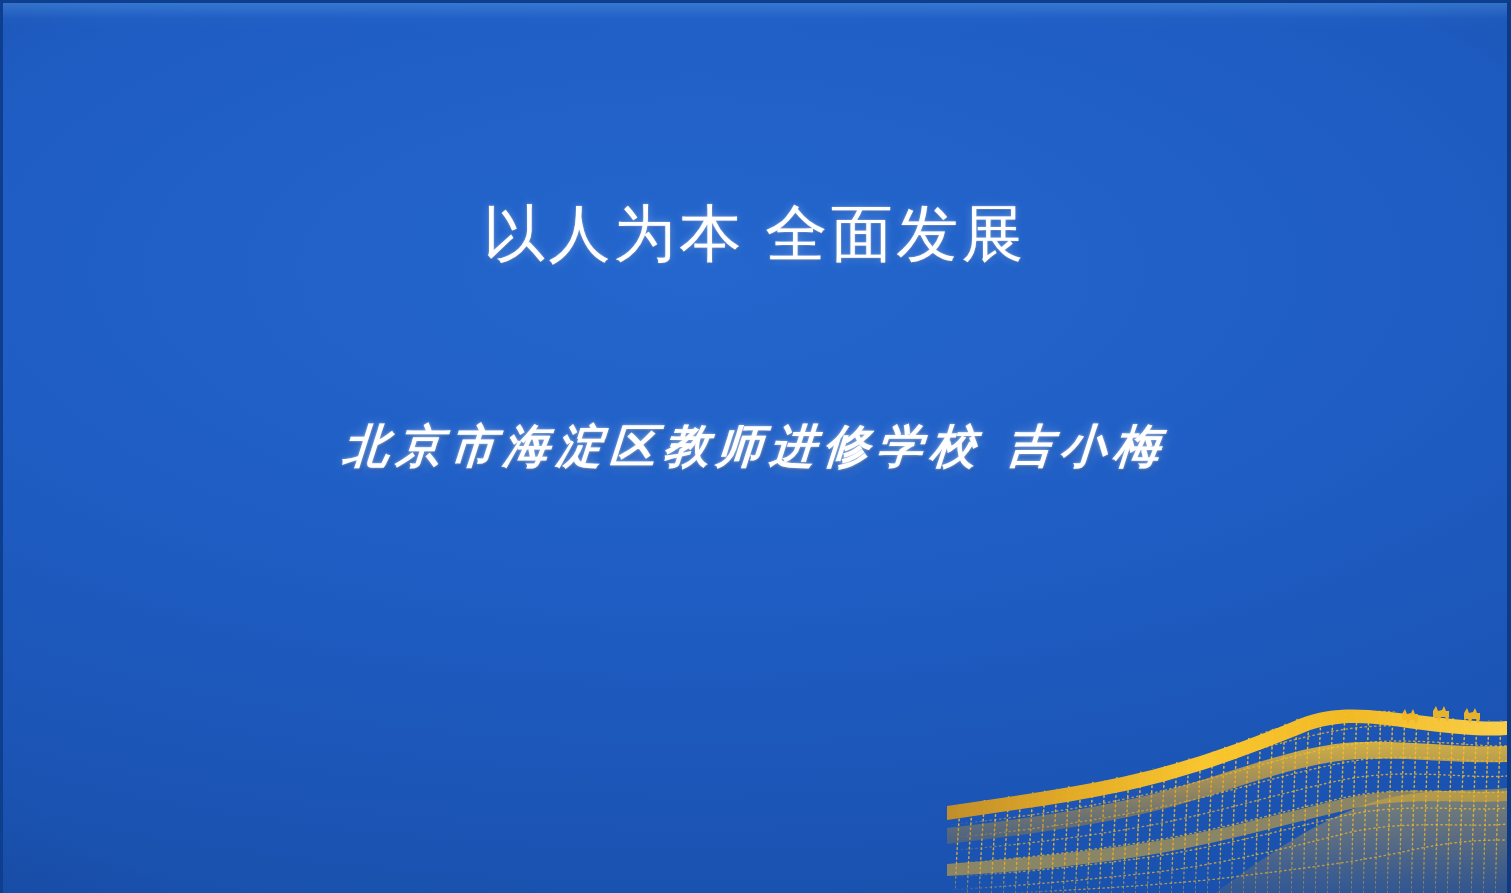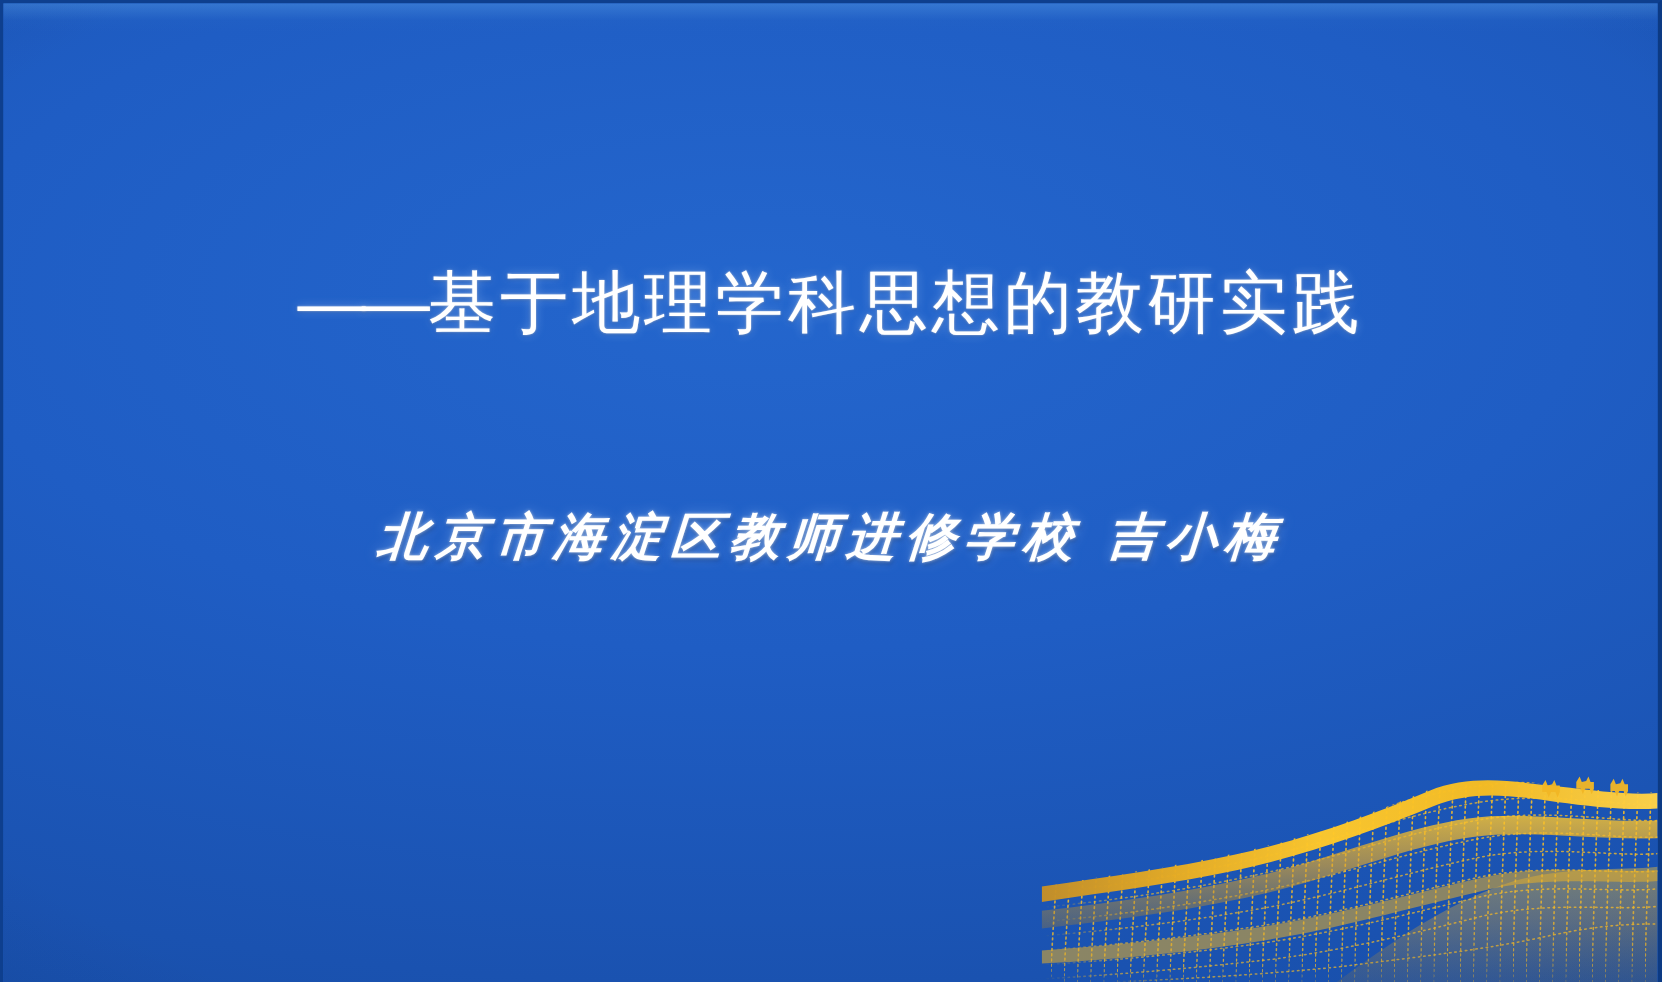--- a/index.html
+++ b/index.html
@@ -115,24 +115,22 @@
 </head>
 <body>
 
 <div id="slide">
 
   <div class="bg-sheen"></div>
   <div class="bg-topband"></div>
 
   <div class="text-stack">
 
-
-    <div class="title-sub">
-      <span class="dash">——</span><span>基于地理学科思想的教研实践</span>
-    </div>
+    <div class="title-main">以人为本  全面发展</div>
+
 
     <div class="presenter">北京市海淀区教师进修学校 吉小梅</div>
   </div>
 
   <div id="terrain">
     <svg viewBox="0 0 560 205" preserveAspectRatio="none">
       <defs>
         <linearGradient id="goldRidge" x1="0" y1="0" x2="1" y2="0">
           <stop offset="0%" stop-color="#c58f27"></stop>
           <stop offset="22%" stop-color="#e8ad23"></stop>

